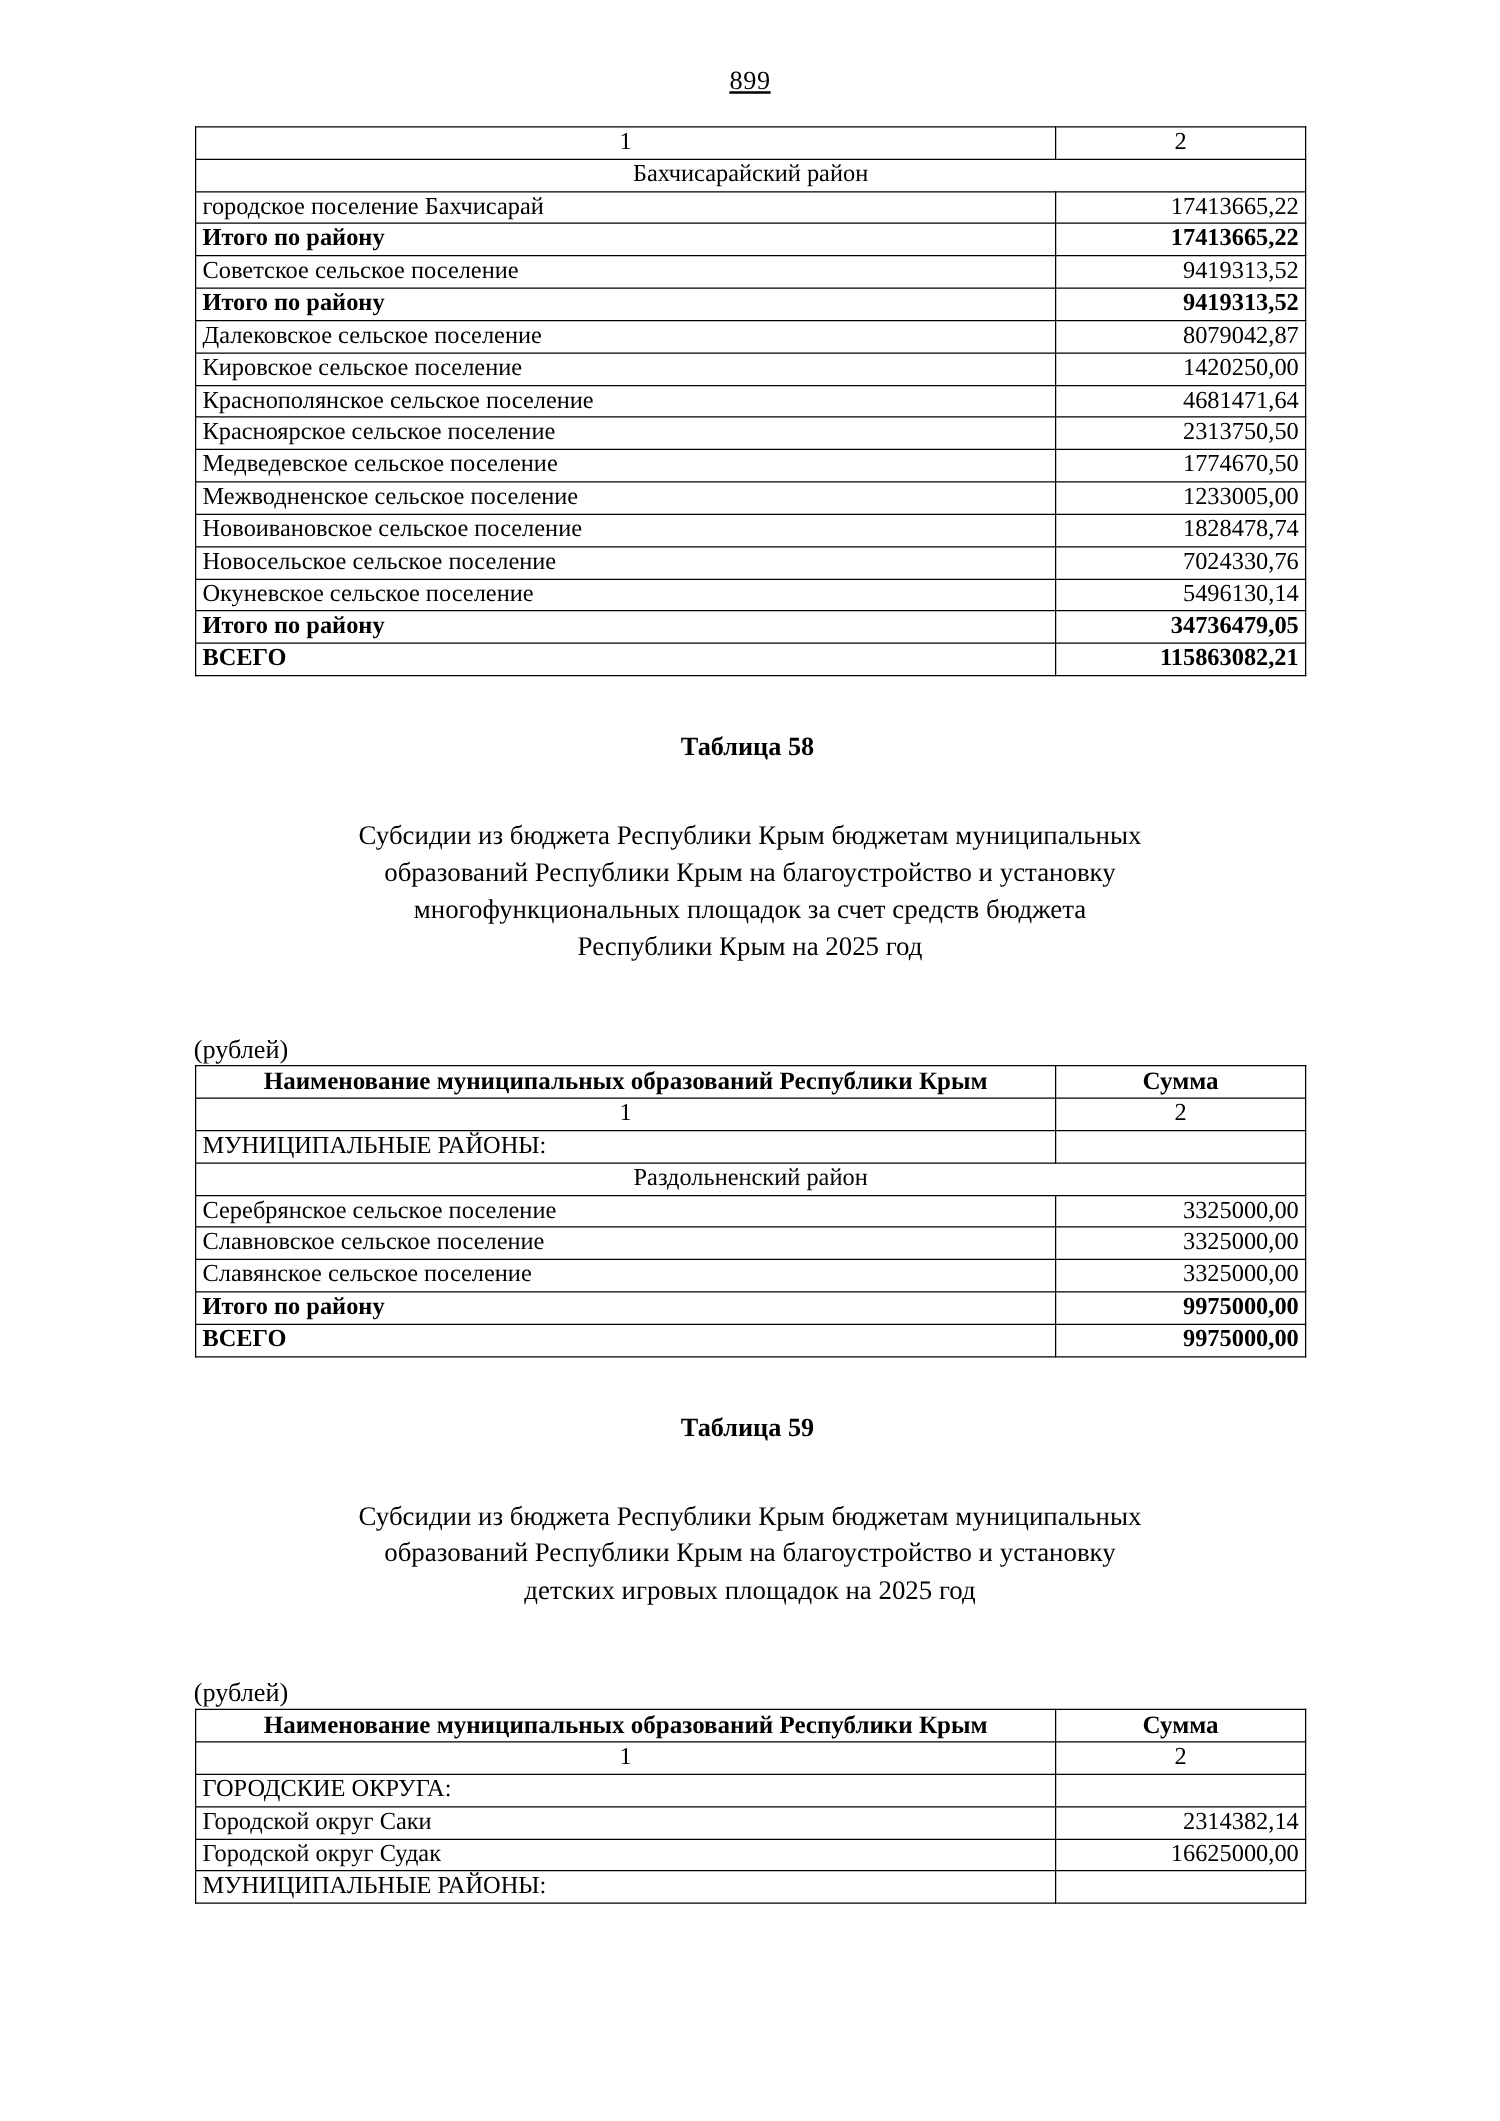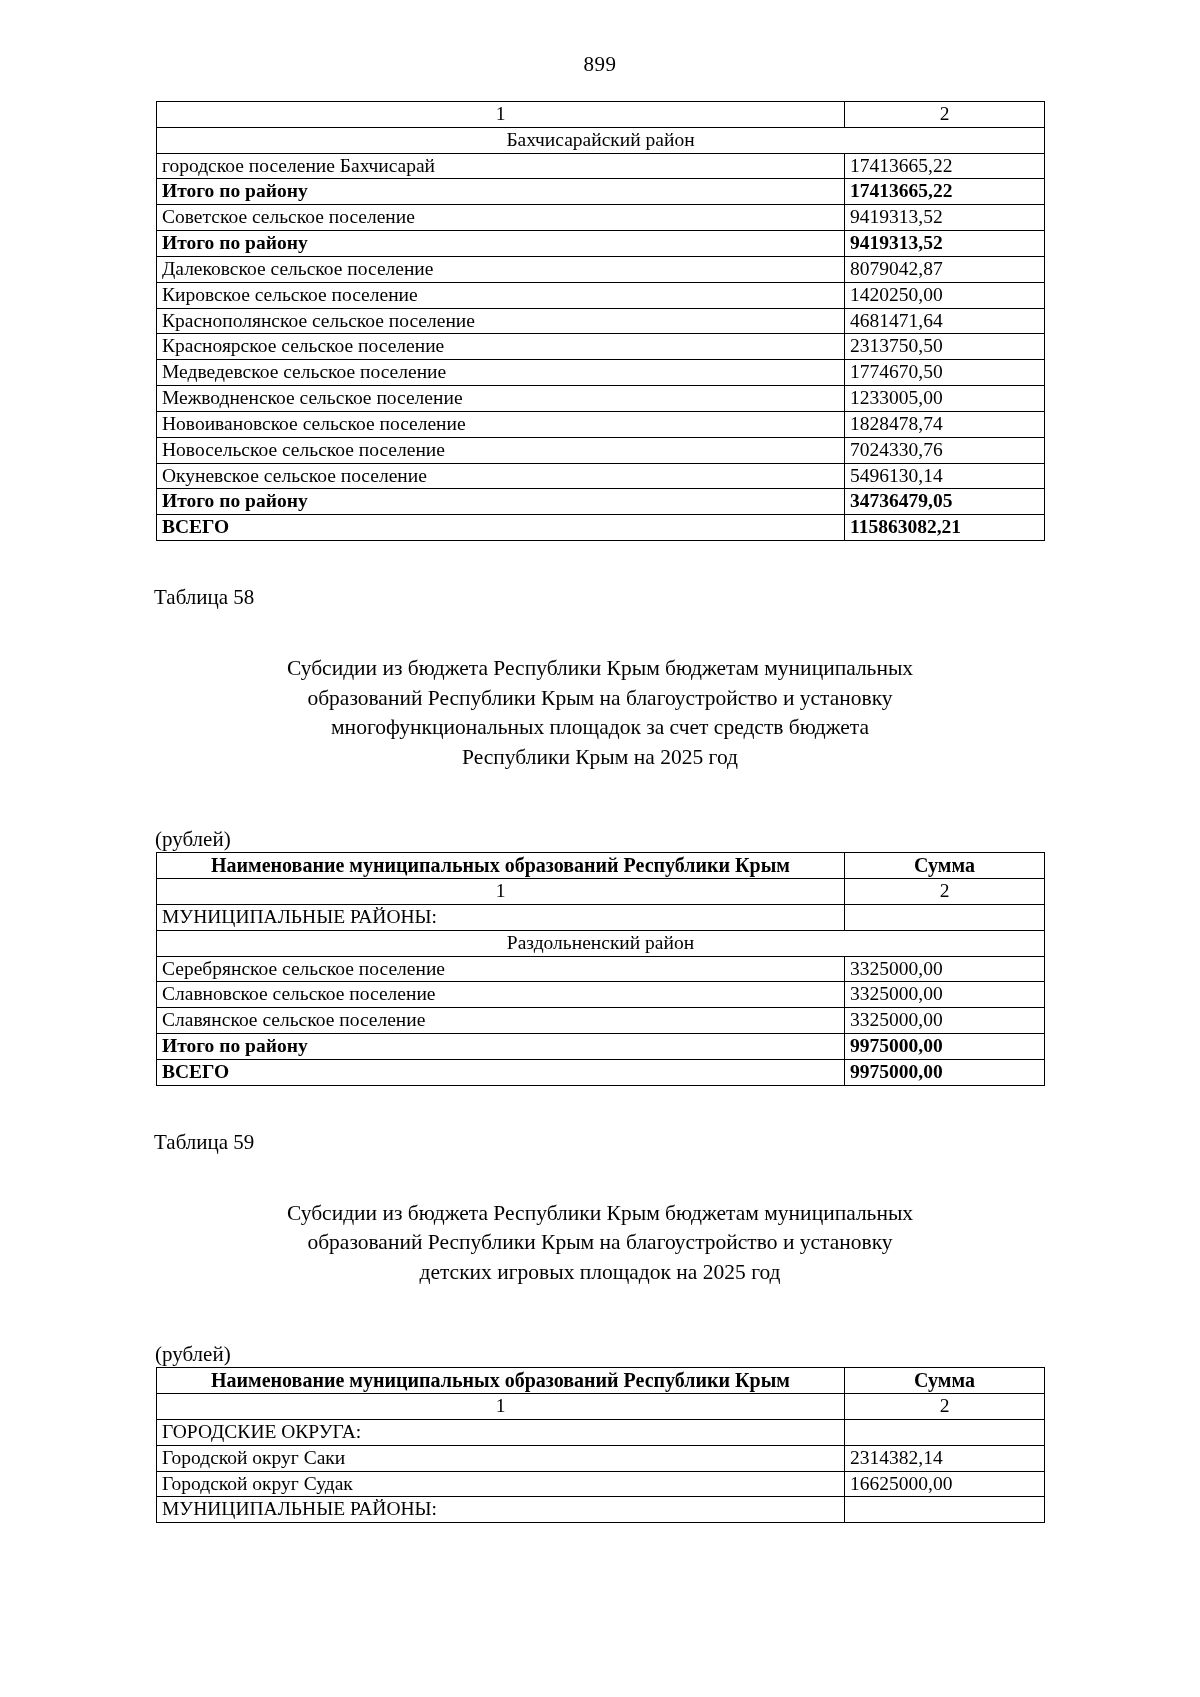--- a/index.html
+++ b/index.html
@@ -22,20 +22,21 @@
     box-sizing: border-box;
     padding: 0;
     position: relative;
   }
   .page-number {
     text-align: center;
     font-size: 21px;
     margin-top: 52px;
     margin-bottom: 0;
     letter-spacing: 0.5px;
+    text-decoration: underline;
   }
   .table-wrap {
     width: 888px;
     margin: 0 auto;
   }
   table.doc-table {
     border-collapse: collapse;
     width: 888px;
     table-layout: fixed;
     font-size: 19.5px;
@@ -44,33 +45,34 @@
   table.doc-table td {
     border: 1.6px solid #000000;
     padding: 1px 5px 2px 5px;
     vertical-align: top;
     height: 21px;
   }
   col.c-name { width: 688px; }
   col.c-sum  { width: 200px; }
 
   .c-center { text-align: center; }
-  .c-right  { }
+  .c-right  { text-align: right; }
   .c-left   { text-align: left; }
   .bold     { font-weight: bold; }
   .spacer-24 { height: 24px; }
   .spacer-44 { height: 44px; }
   .spacer-54 { height: 54px; }
 
   .table-label {
     width: 888px;
     margin: 0 auto;
-    text-align: left;
+    text-align: center;
     font-size: 21px;
     padding-right: 4px;
+    font-weight: bold;
   }
   .doc-title {
     width: 800px;
     margin: 0 auto;
     text-align: center;
     font-size: 21.5px;
     line-height: 1.38;
   }
   .units {
     width: 888px;

